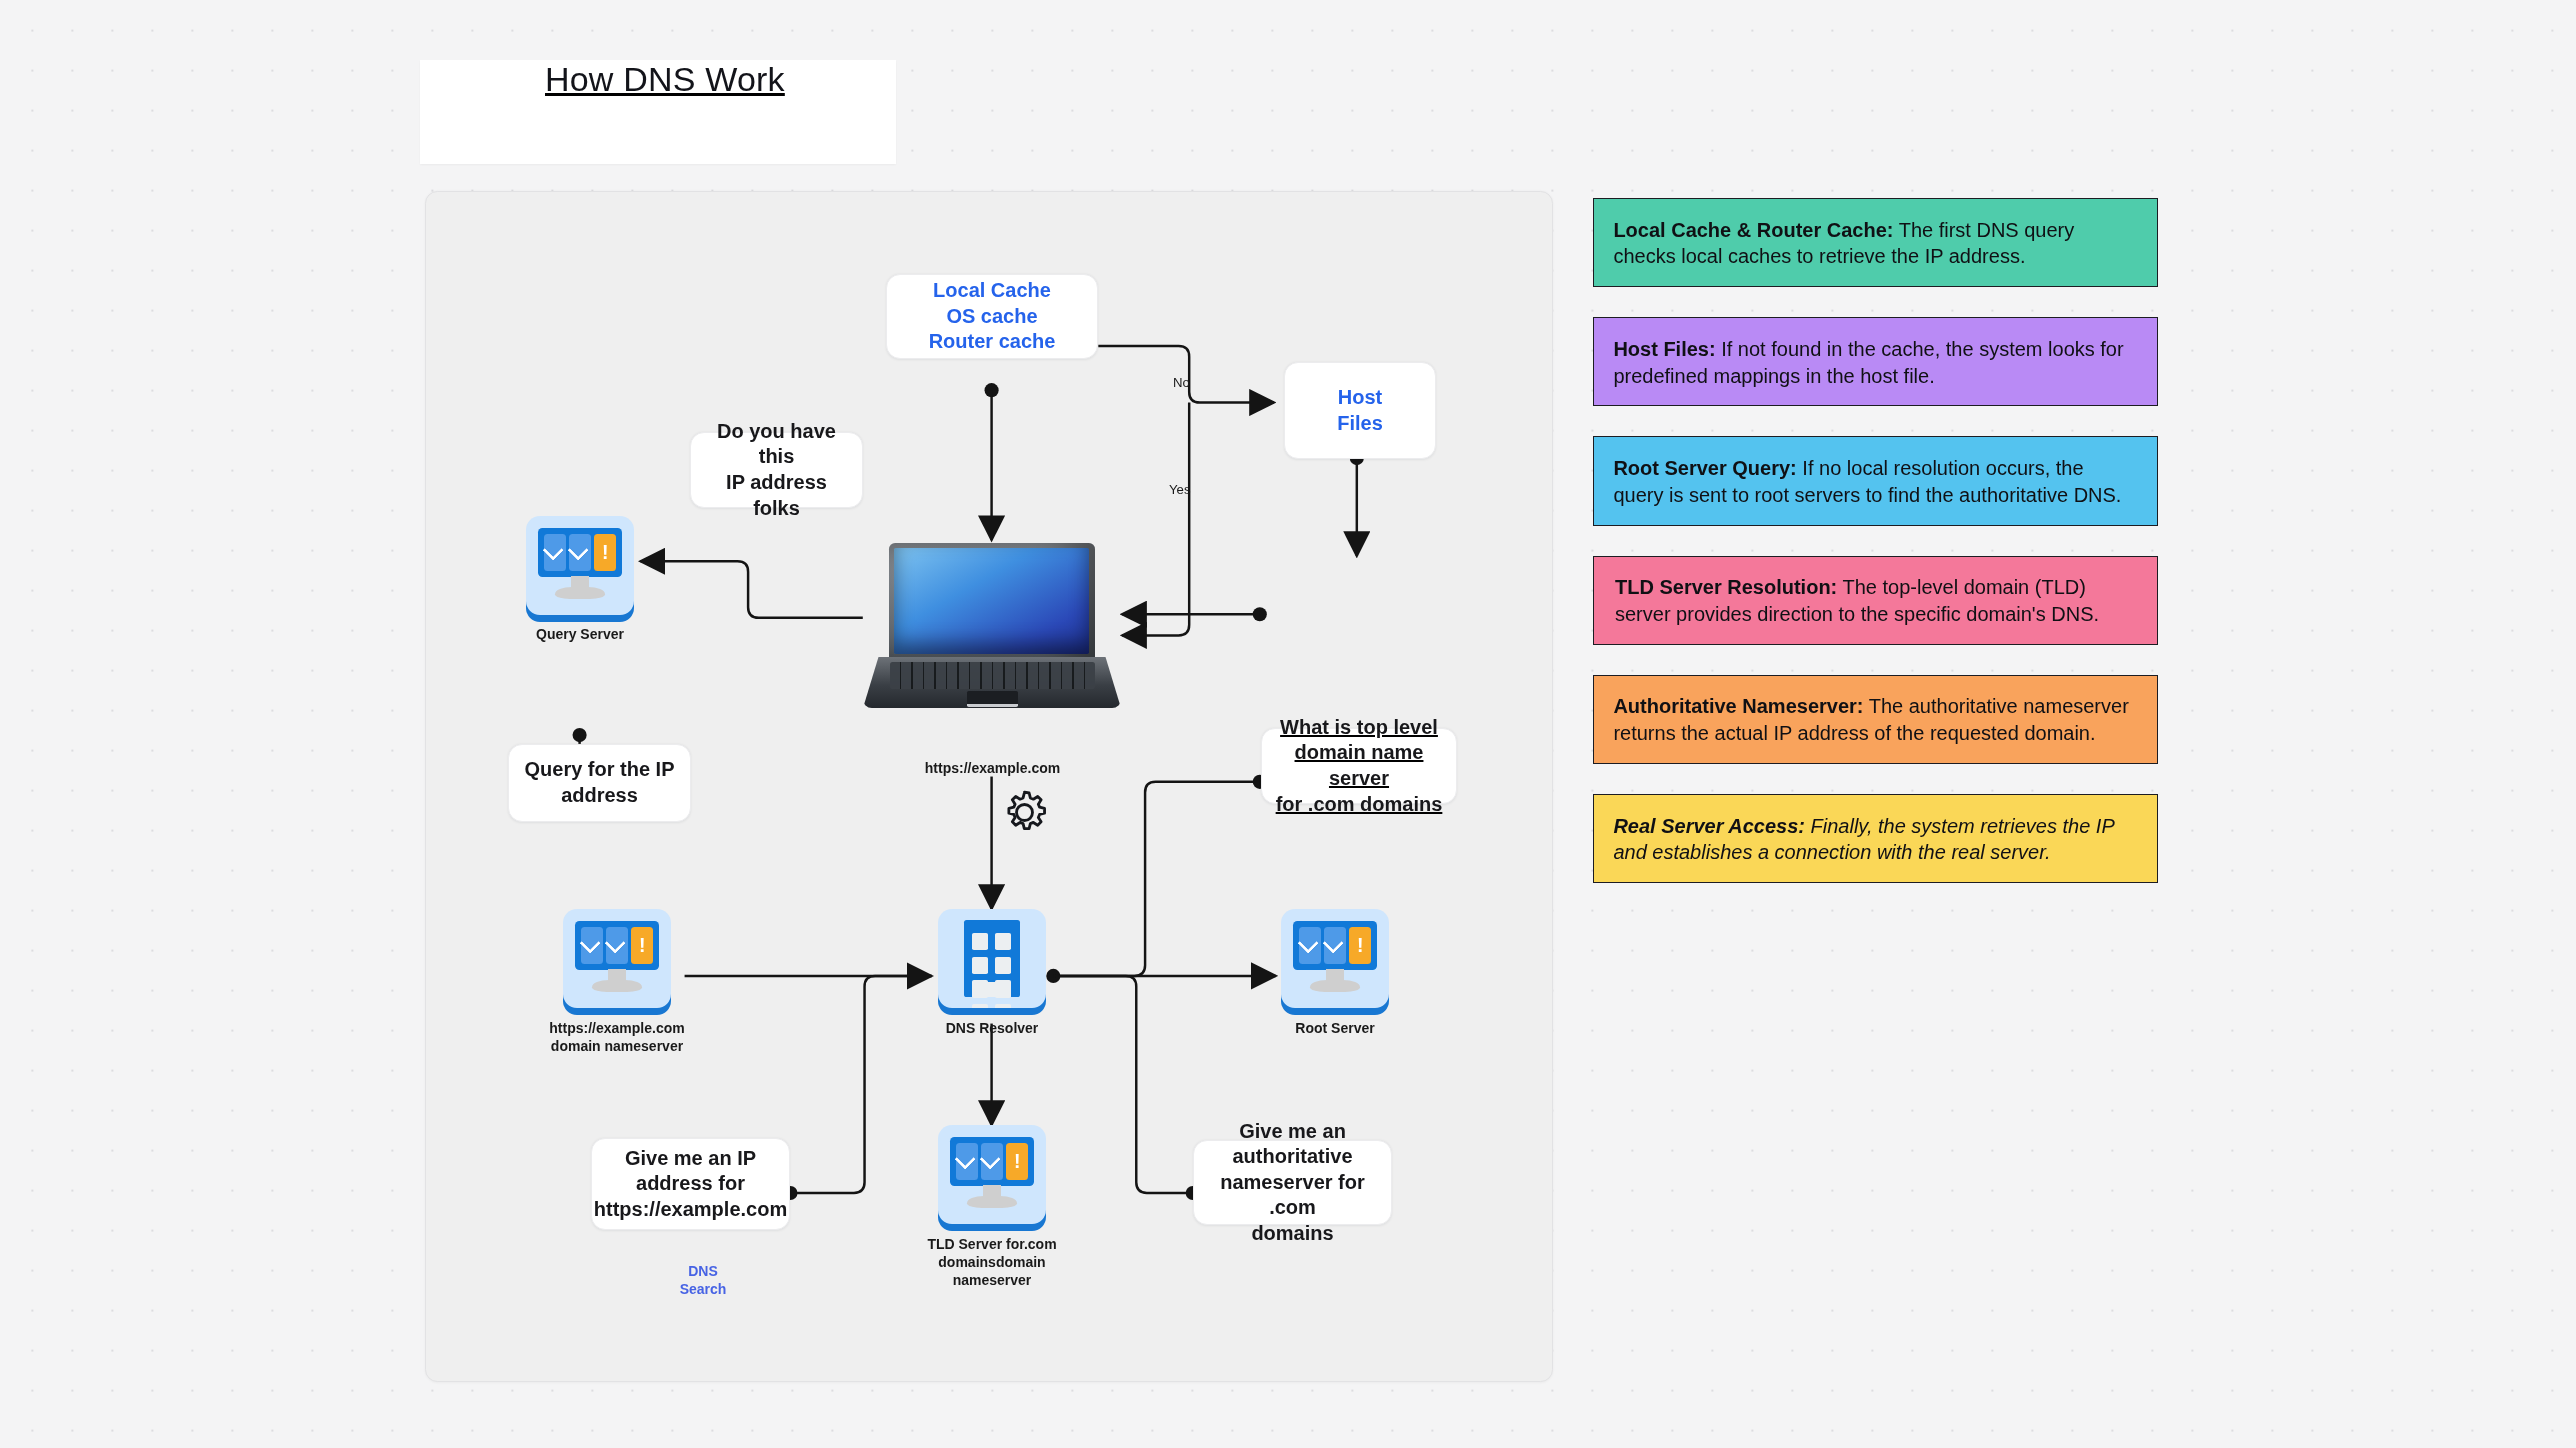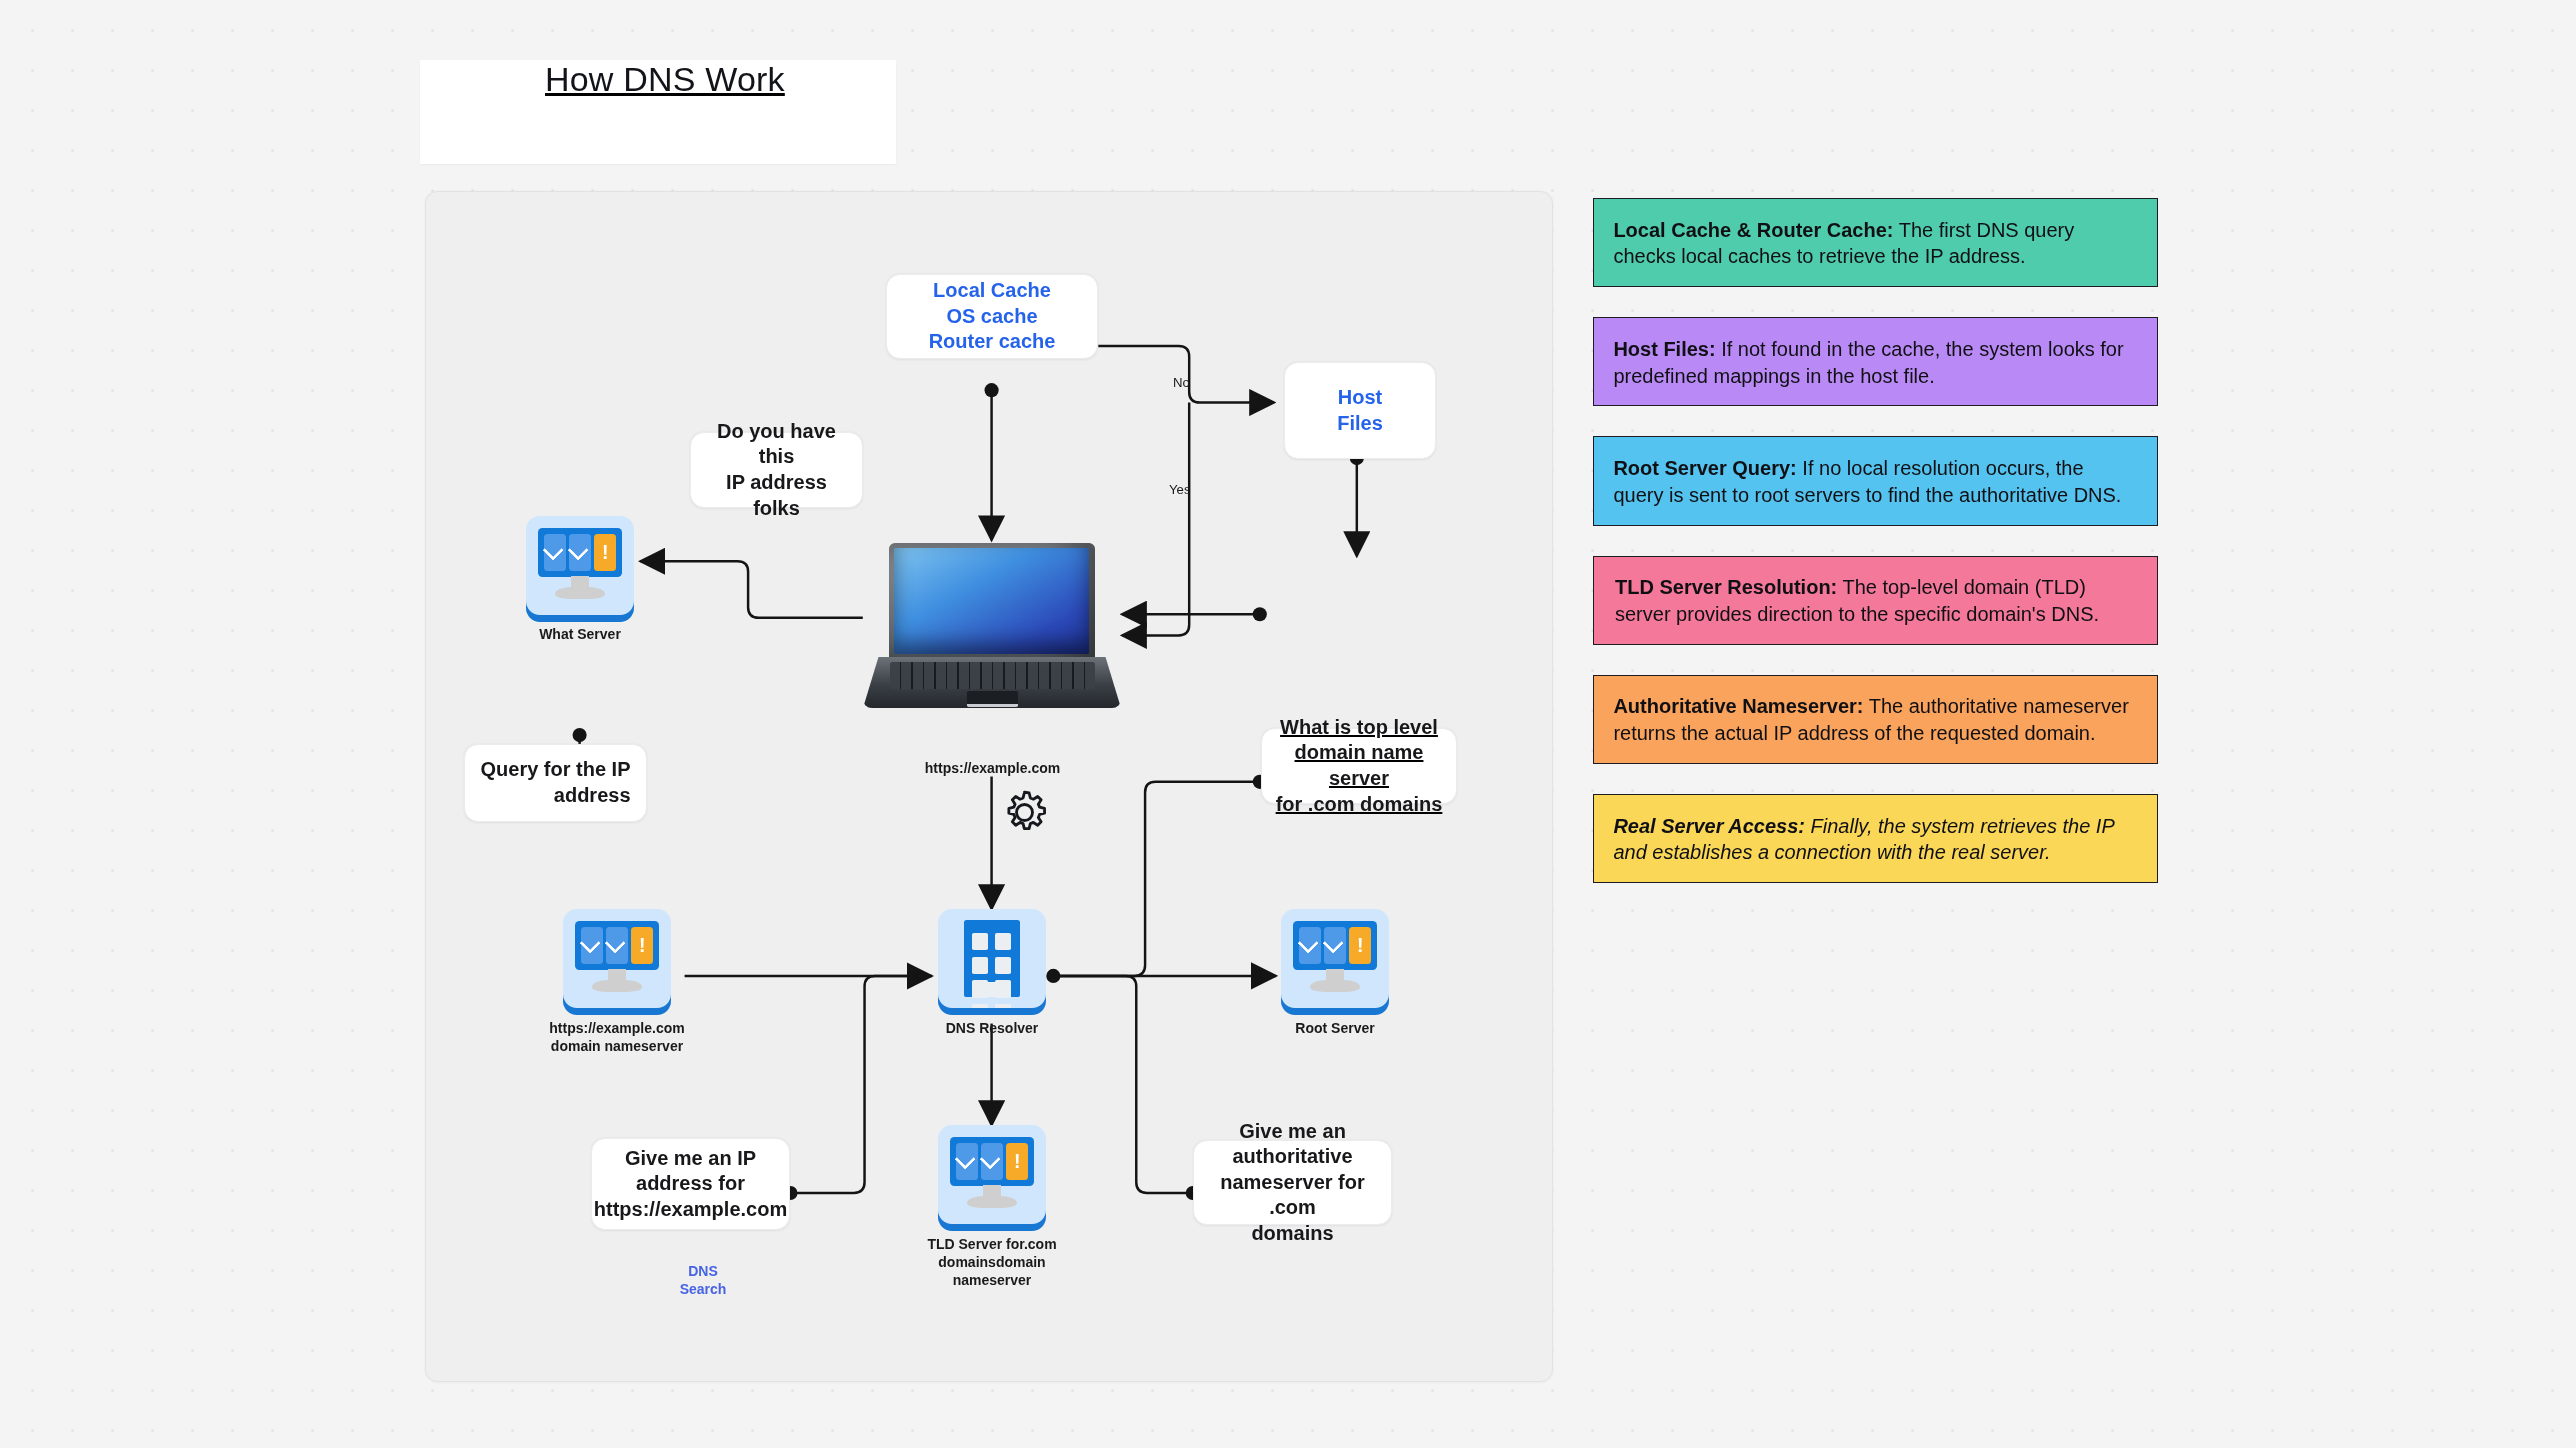--- a/index.html
+++ b/index.html
@@ -313,21 +313,21 @@
 
   <div class="edge-label" style="left:1173px; top:375px; z-index:5;">No</div>
   <div class="edge-label" style="left:1169px; top:482px; z-index:5;">Yes</div>
 
   <div class="node card-node" style="left:690px; top:432px; width:173px; height:76px; z-index:4;">
     <div class="label" style="white-space:pre-line">Do you have this
 IP address folks</div>
   </div>
 
 
-  <div class="node card-node" style="left:464px; top:744px; width:183px; height:78px; z-index:4;text-align:right;">
+  <div class="node card-node" style="left:508px; top:744px; width:183px; height:78px; z-index:4;">
     <div class="label" style="white-space:pre-line">Query for the IP
 address</div>
   </div>
 
   <div class="node card-node" style="left:1261px; top:728px; width:196px; height:76px; z-index:4;text-decoration:underline;">
     <div class="label" style="white-space:pre-line">What is top level
 domain name server
 for .com domains</div>
   </div>
 
@@ -357,21 +357,21 @@
             <div class="check"></div>
           </div>
         <div class="mon-panel warn">
             <div class="bang">!</div>
           </div>
       </div>
       <div class="stand-neck"></div>
       <div class="stand-base"></div>
     </div>
   </div>
-  <div class="free-label" style="left:527px; top:625px; width:106px; z-index:4;">What Server</div>
+  <div class="free-label" style="left:527px; top:625px; width:106px; z-index:4;">Query Server</div>
 
   <div class="icon-wrap" style="left:563px; top:909px; width:108px; height:99px; z-index:4;">
     <div class="icon-shadow"></div>
     <div class="icon-body">
       <div class="monitor">
         <div class="mon-panel">
             <div class="check"></div>
           </div>
         <div class="mon-panel">
             <div class="check"></div>

